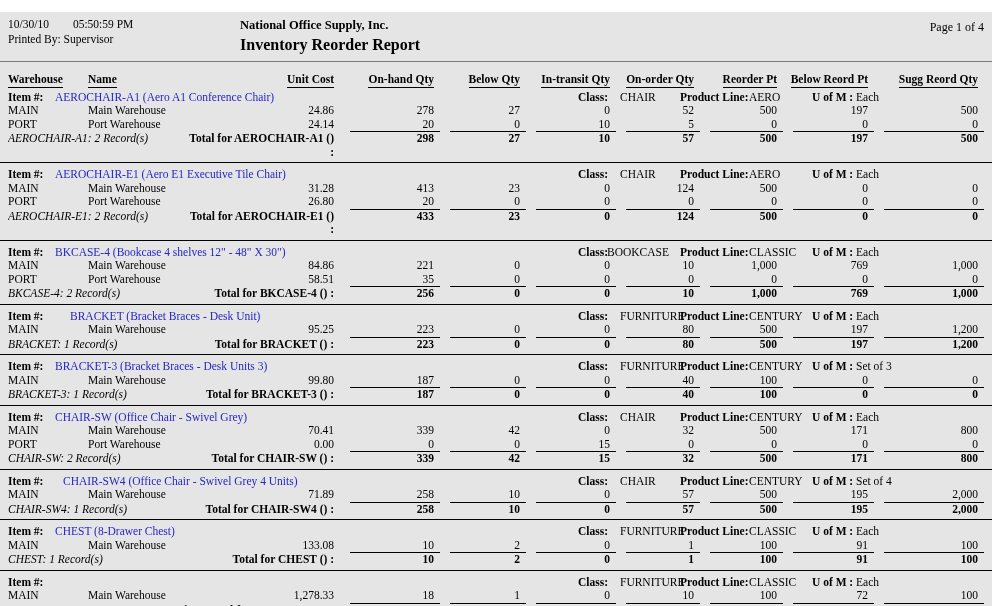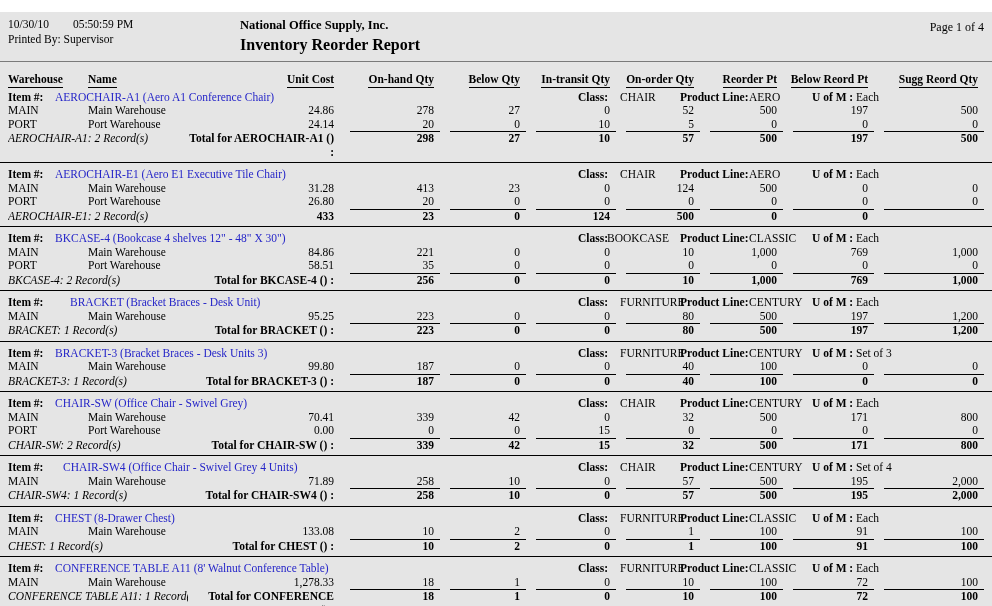--- a/index.html
+++ b/index.html
@@ -165,20 +165,21 @@
     <span class="num q uline">0</span>
     <span class="num q uline">0</span>
     <span class="num q uline">0</span>
     <span class="num q uline">0</span>
     <span class="num q uline">0</span>
     <span class="num q uline">0</span>
   </div>
 </div>
     <div class="total-grid">
       <span class="rec">AEROCHAIR-E1: 2 Record(s)</span>
+      <span class="tlabel">Total for AEROCHAIR-E1 () :</span>
       <span class="num">433</span>
       <span class="num">23</span>
       <span class="num">0</span>
       <span class="num">124</span>
       <span class="num">500</span>
       <span class="num">0</span>
       <span class="num">0</span>
     </div>
     <div class="gsep"></div>
   </section>
@@ -439,21 +440,20 @@
       <span class="num">100</span>
       <span class="num">91</span>
       <span class="num">100</span>
     </div>
     <div class="gsep"></div>
   </section>
 
   <section class="group">
     <div class="item-row">
       <span class="abs b" style="left:0">Item #:</span>
-      <span class="abs link" style="left:47px">CONFERENCE TABLE A11 (8' Walnut Conference Table)</span>
       <span class="abs b" style="left:570px">Class:</span>
       <span class="abs" style="left:612px">FURNITURE</span>
       <span class="abs b" style="left:672px">Product Line:</span>
       <span class="abs" style="left:741px">CLASSIC</span>
       <span class="abs b" style="left:804px">U of M :</span>
       <span class="abs" style="left:848px">Each</span>
     </div>
     <div>
   <div class="grid wrow">
     <span>MAIN</span>

